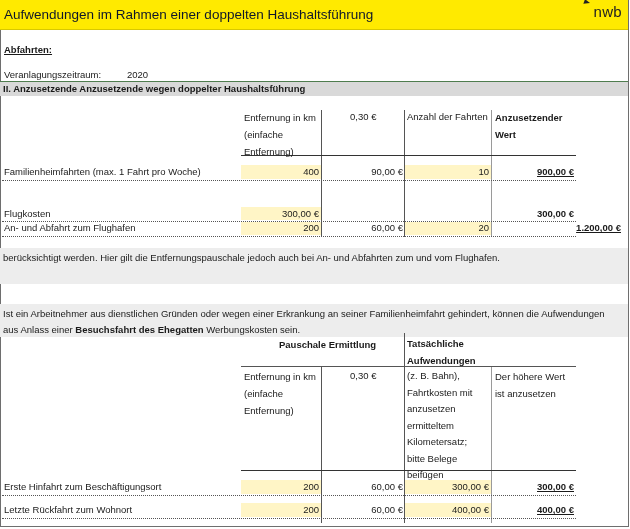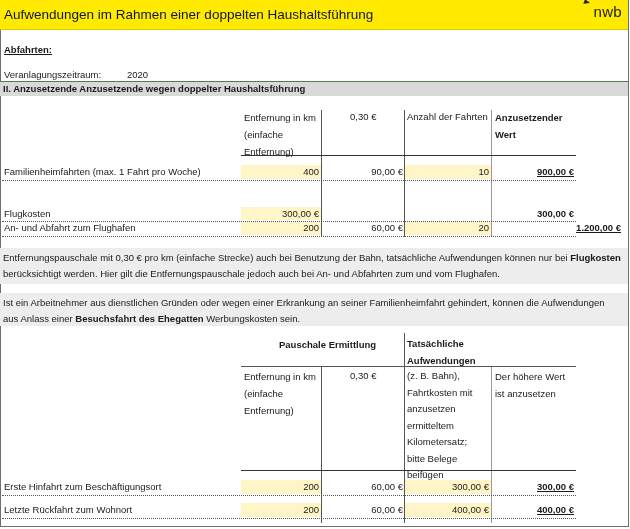--- a/index.html
+++ b/index.html
@@ -85,25 +85,24 @@
 <div class="yellow" style="left:241px; top:222px; width:80px; height:13px;"></div>
 <div class="yellow" style="left:405px; top:222px; width:86px; height:13px;"></div>
 <div class="cell" style="left:4px; top:222px;">An- und Abfahrt zum Flughafen</div>
 <div class="cell r" style="left:241px; top:222px; width:78px;">200</div>
 <div class="cell r" style="left:322px; top:222px; width:81px;">60,00 €</div>
 <div class="cell r" style="left:405px; top:222px; width:84px;">20</div>
 <div class="cell r b u" style="left:492px; top:222px; width:82px;padding-left:47px;">1.200,00 €</div>
 <div class="dotted" style="left:2px; top:236px; width:574px;"></div>
 
 <div class="note" style="top:248px; height:36px;">
-  <div><span>Entfernungspauschale mit 0,30 € pro km (einfache Strecke) auch bei Benutzung der Bahn, tatsächliche Aufwendungen können nur bei </span><b>Flugkosten</b></div>
   <div>berücksichtigt werden. Hier gilt die Entfernungspauschale jedoch auch bei An- und Abfahrten zum und vom Flughafen.</div>
 </div>
 
-<div class="note" style="top:293px; height:33px;">
+<div class="note" style="top:304px; height:33px;">
   <div>Ist ein Arbeitnehmer aus dienstlichen Gründen oder wegen einer Erkrankung an seiner Familienheimfahrt gehindert, können die Aufwendungen</div>
   <div><span>aus Anlass einer </span><b>Besuchsfahrt des Ehegatten</b><span> Werbungskosten sein.</span></div>
 </div>
 
 <div class="vline" style="left:404px; top:333px; height:190px;"></div>
 <div class="vline" style="left:321px; top:367px; height:156px;"></div>
 <div class="vline light" style="left:491px; top:367px; height:156px;"></div>
 <div class="hline" style="left:241px; top:366px; width:335px; background:#555;"></div>
 <div class="hline" style="left:241px; top:470px; width:335px;"></div>
 

